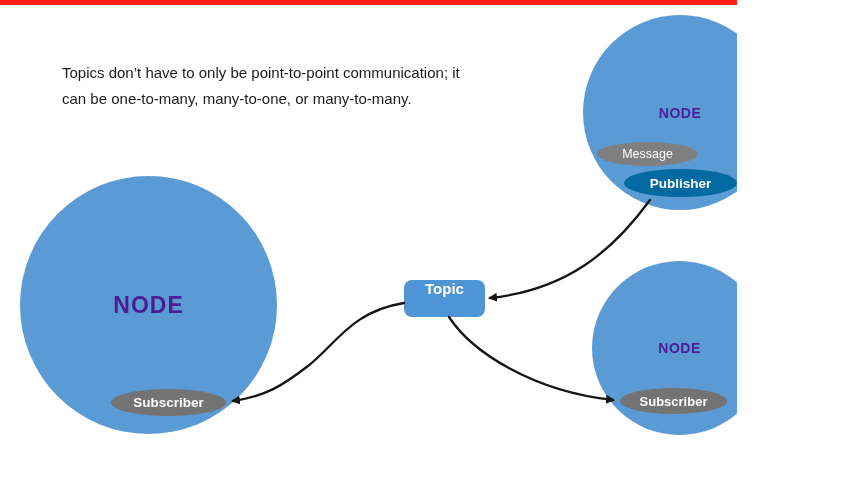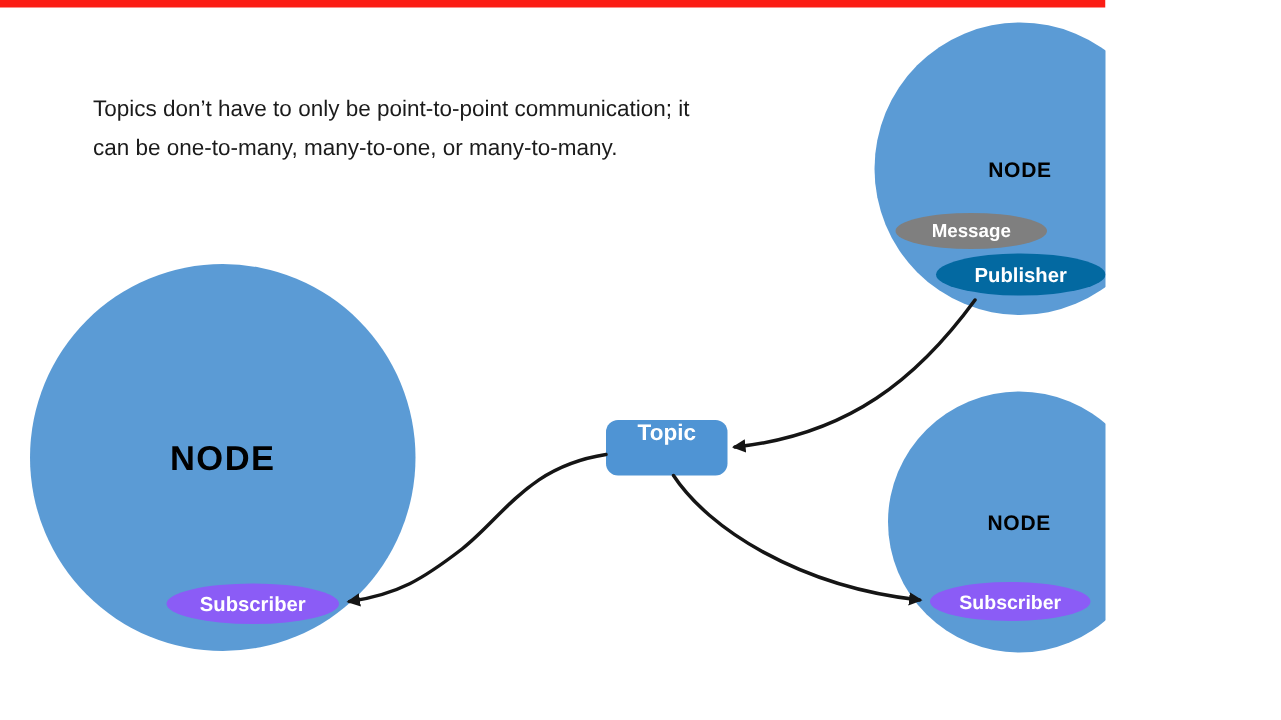--- a/index.html
+++ b/index.html
@@ -31,37 +31,37 @@
     border-radius: 50%;
     background: #5b9bd5;
     display: flex;
     align-items: center;
     justify-content: center;
   }
   .circle.left   { left: 20px;  top: 176px; width: 257px; height: 258px; }
   .circle.tright { left: 583px; top: 15px;  width: 194px; height: 195px; }
   .circle.bright { left: 592px; top: 261px; width: 175px; height: 174px; }
   .node-label {
-    color: #000000;
+    color: #4c1d95;
     font-weight: bold;
     font-size: 14px;
     letter-spacing: 0.5px;
   }
   .circle.left .node-label { font-size: 23px; letter-spacing: 1px; }
   .pill {
     position: absolute;
     border-radius: 50%;
     display: flex;
     align-items: center;
     justify-content: center;
     color: #ffffff;
     font-weight: bold;
   }
-  .pill.green  { background: #8b5cf6; }
-  .pill.gray   { background: #7f7f7f; font-weight: 700; }
+  .pill.green  { background: #737373; }
+  .pill.gray   { background: #7f7f7f; font-weight: 400; }
   .pill.orange { background: #0369a1; }
   .pill-left-sub  { left: 111px; top: 389px; width: 115px; height: 27px; font-size: 13.5px; }
   .pill-message   { left: 597px; top: 142px; width: 101px; height: 24px; font-size: 12.5px; }
   .pill-publisher { left: 624px; top: 169px; width: 113px; height: 28px; font-size: 13.5px; }
   .pill-br-sub    { left: 620px; top: 388px; width: 107px; height: 26px; font-size: 13px; }
   .topic-box {
     position: absolute;
     left: 404px; top: 280px;
     width: 81px; height: 37px;
     background: #4f94d4;

